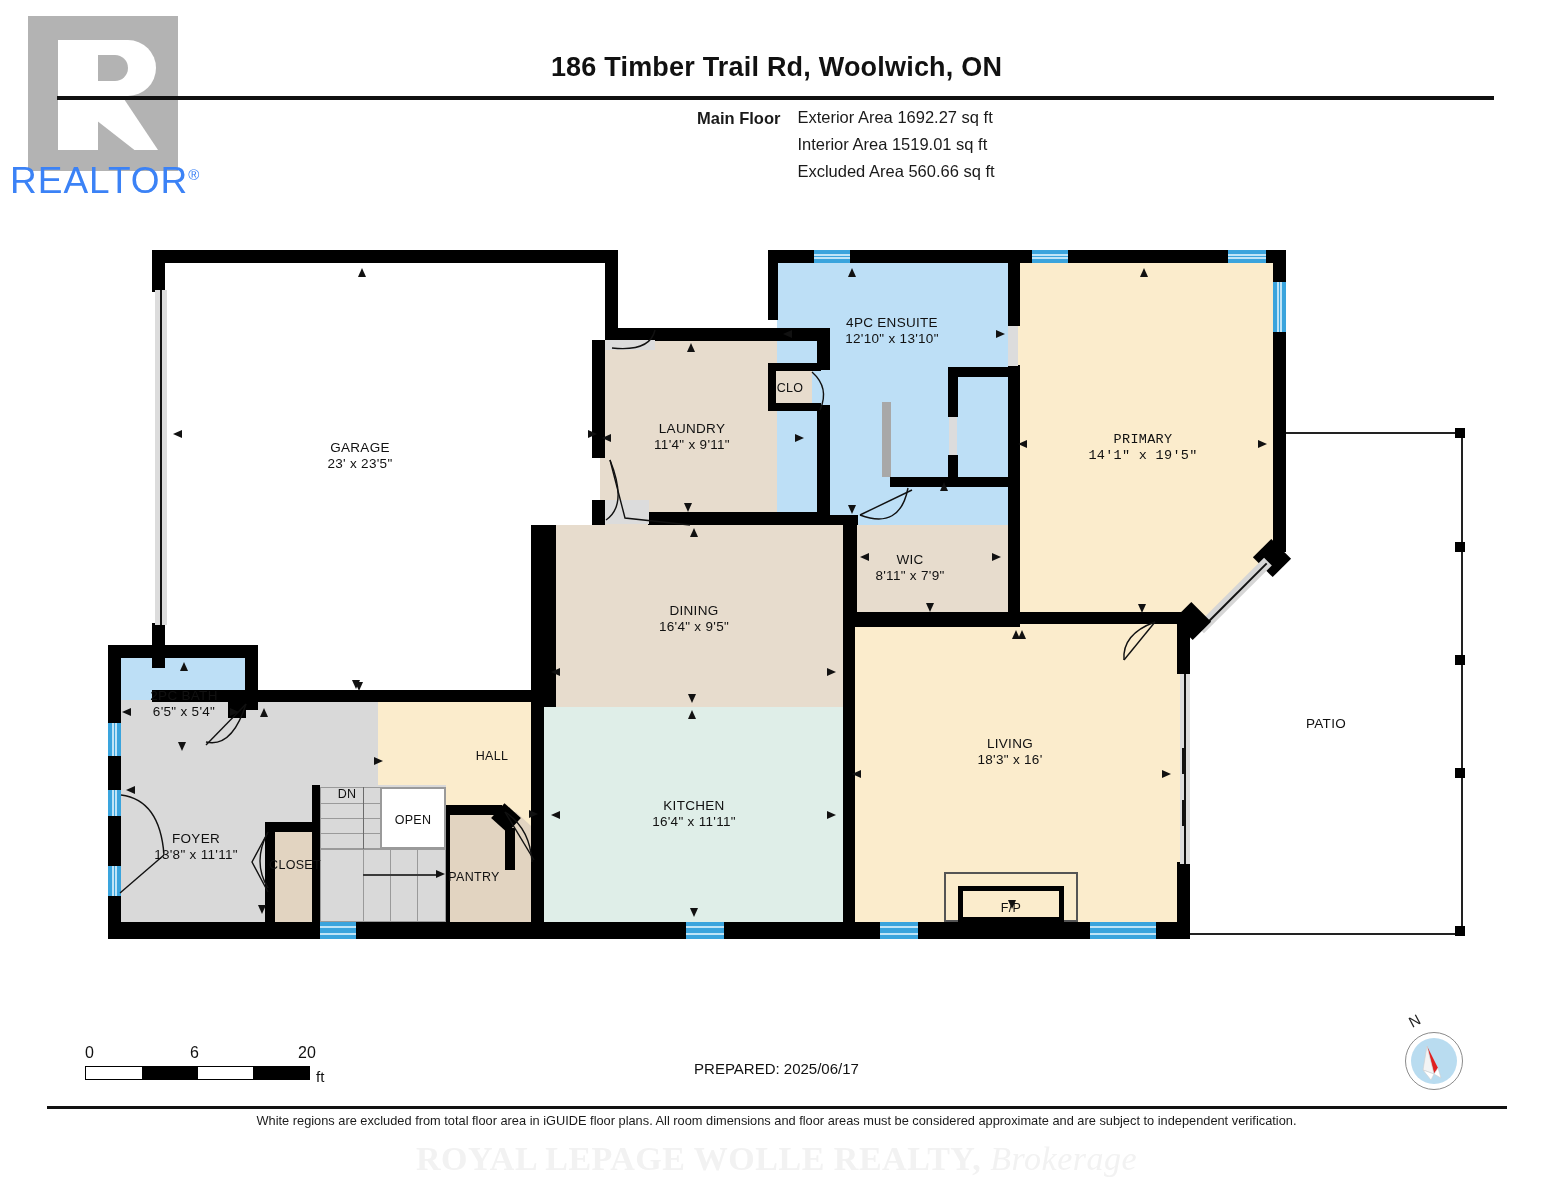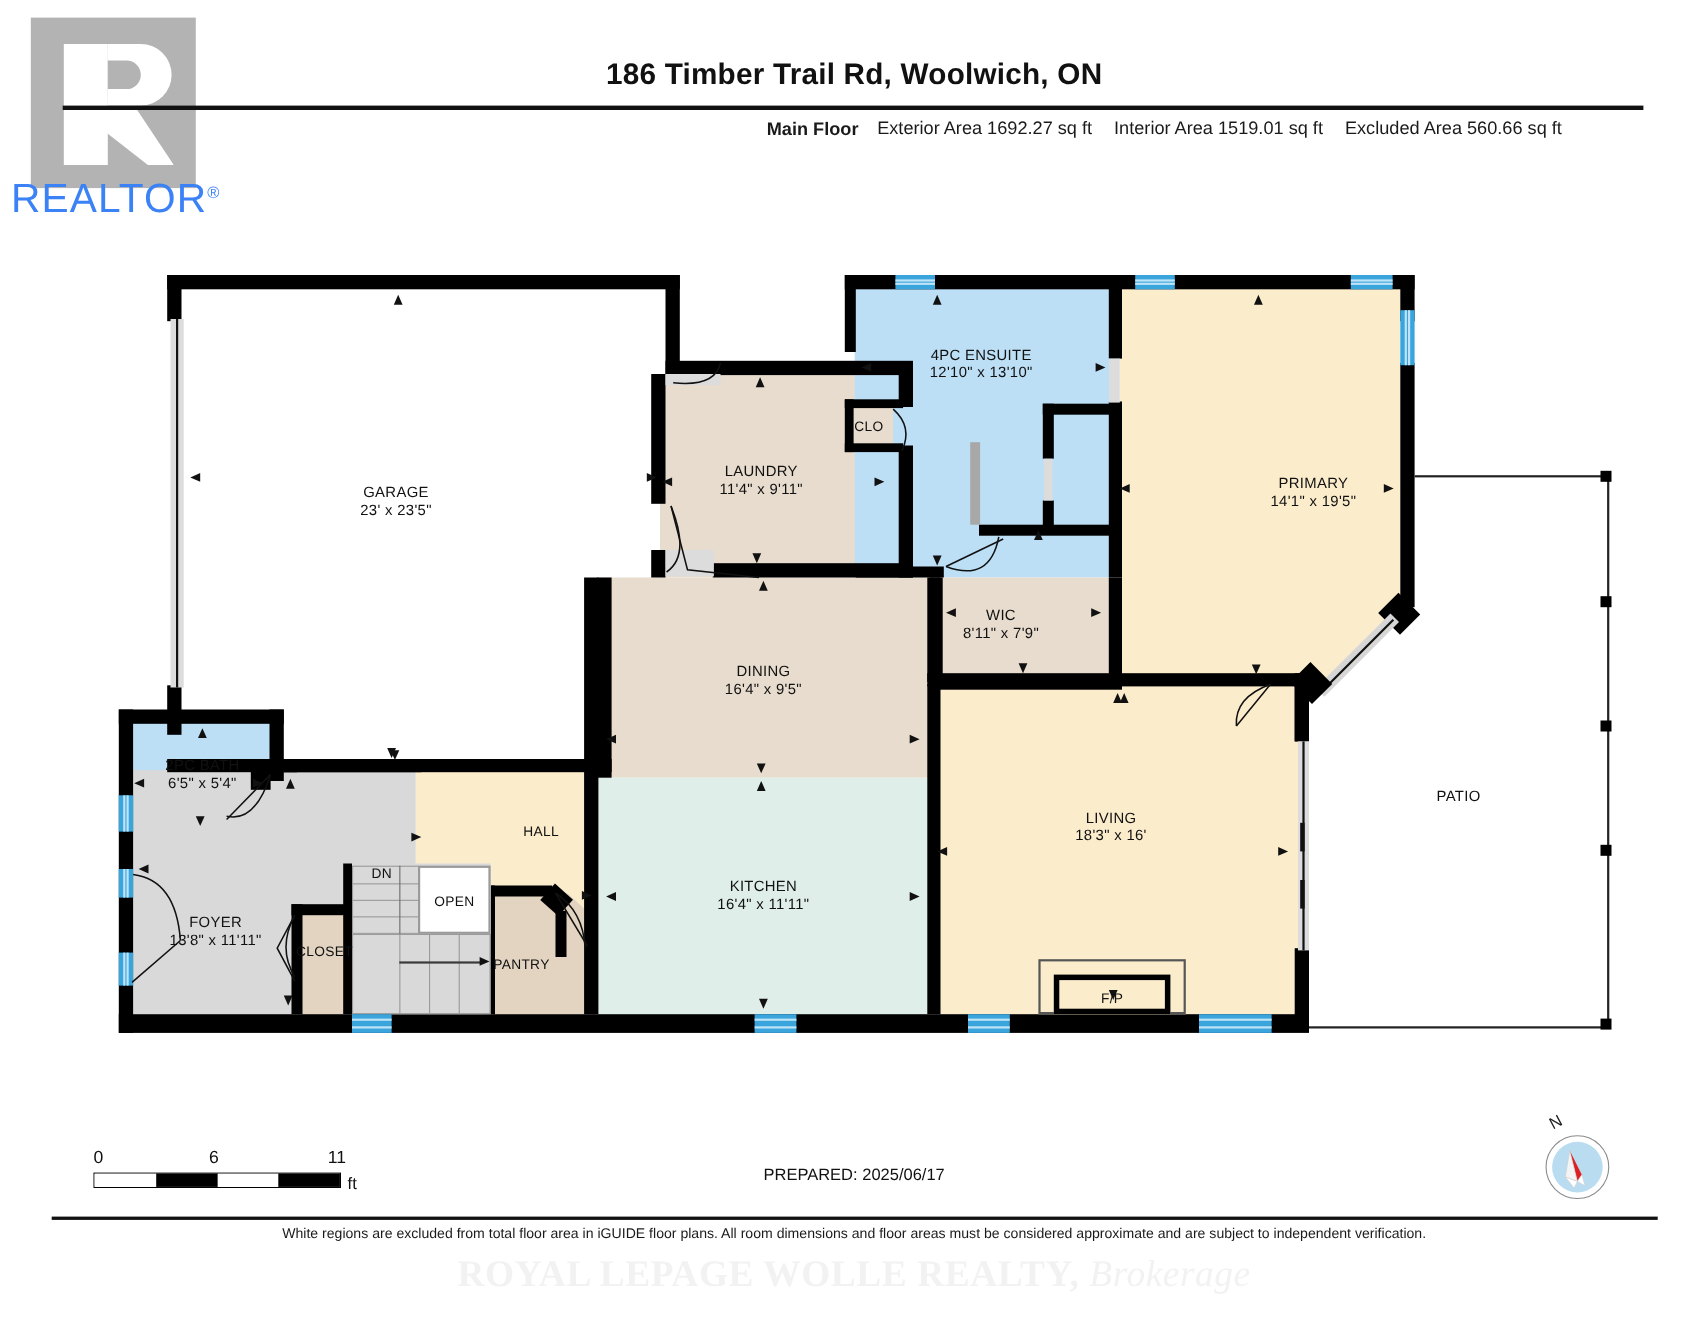--- a/index.html
+++ b/index.html
@@ -73,21 +73,21 @@
     width: 1437px; height: 4px;
     background: #111111;
   }
 
   #areas {
     position: absolute; left: 697px; top: 108px;
     display: flex; gap: 17px;
     font-size: 16.5px; color: #1a1a1a;
   }
   #areas .lbl { font-weight: bold; padding-top: 1px; }
-  #areas .vals { display: flex; flex-direction: row; gap: 20px; }
+  #areas .vals { display: flex; flex-direction: column; gap: 8px; }
 
   
   #plan { position: absolute; left: 0; top: 0; width: 1553px; height: 1200px; }
 
   
   .room { position: absolute; }
   .fill-tan   { background: #e7dccd; }
   .fill-blue  { background: #bddff6; }
   .fill-cream { background: #fbeccc; }
   .fill-gray  { background: #d9d9d9; }
@@ -408,21 +408,21 @@
       <span class="dim">23' x 23'5"</span>
     </div>
     <div class="rlabel" style="left:692px;top:421px;">
       <span class="nm">LAUNDRY</span>
       <span class="dim">11'4" x 9'11"</span>
     </div>
     <div class="rlabel" style="left:892px;top:315px;">
       <span class="nm">4PC ENSUITE</span>
       <span class="dim">12'10" x 13'10"</span>
     </div>
-    <div class="rlabel" style="left:1194px;top:432px;">
+    <div class="rlabel" style="left:1143px;top:432px;font-family:Liberation Mono, monospace;">
       <span class="nm">PRIMARY</span>
       <span class="dim">14'1" x 19'5"</span>
     </div>
     <div class="rlabel" style="left:910px;top:552px;">
       <span class="nm">WIC</span>
       <span class="dim">8'11" x 7'9"</span>
     </div>
     <div class="rlabel" style="left:694px;top:603px;">
       <span class="nm">DINING</span>
       <span class="dim">16'4" x 9'5"</span>
@@ -460,21 +460,21 @@
       <div class="nub" style="left:1455px;top:428px;"></div>
       <div class="nub" style="left:1455px;top:542px;"></div>
       <div class="nub" style="left:1455px;top:655px;"></div>
       <div class="nub" style="left:1455px;top:768px;"></div>
       <div class="nub" style="left:1455px;top:926px;"></div>
     </div>
   </div>
 
   <div class="scale-num" style="left:85px;top:1044px;">0</div>
   <div class="scale-num" style="left:190px;top:1044px;">6</div>
-  <div class="scale-num" style="left:298px;top:1044px;">11</div>
+  <div class="scale-num" style="left:298px;top:1044px;">20</div>
   <div id="scale">
     <div class="w"></div>
     <div class="b"></div>
     <div class="w"></div>
     <div class="b"></div>
   </div>
   <div id="scale-ft">ft</div>
 
   <div id="prepared">PREPARED: 2025/06/17</div>
 

